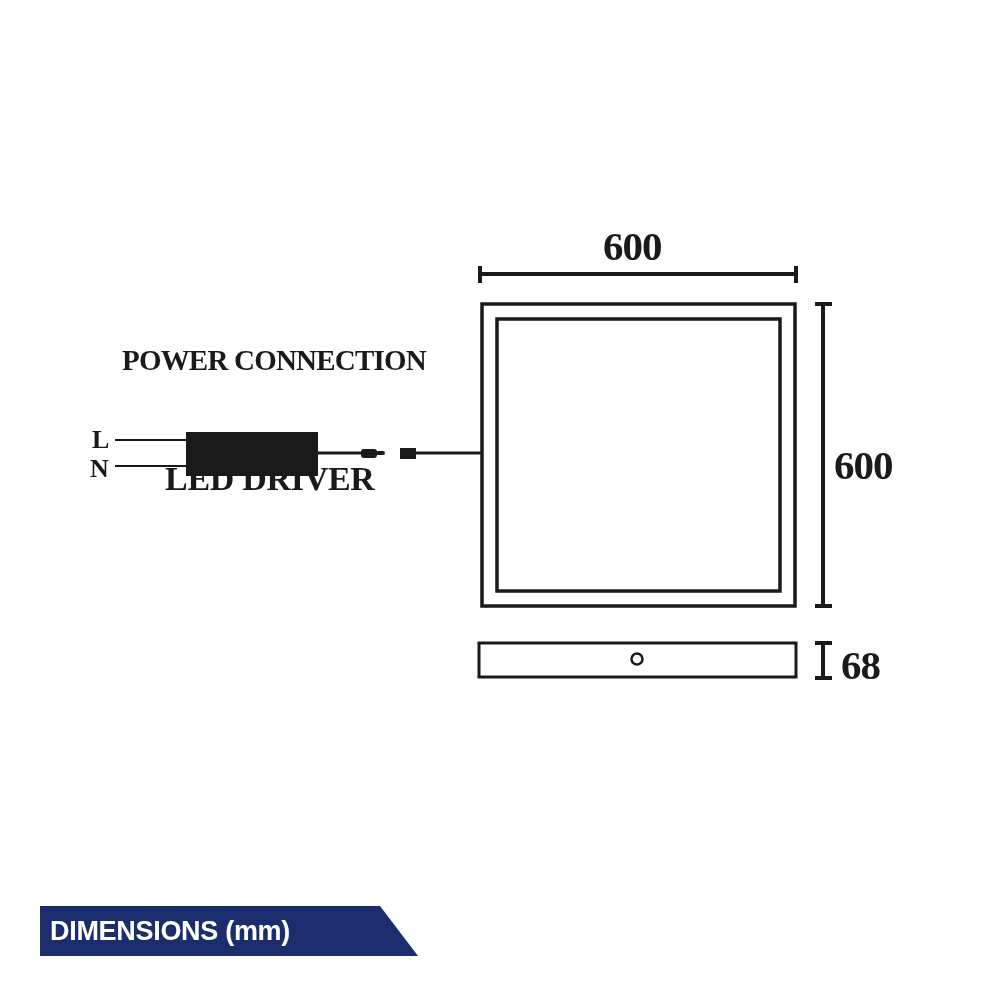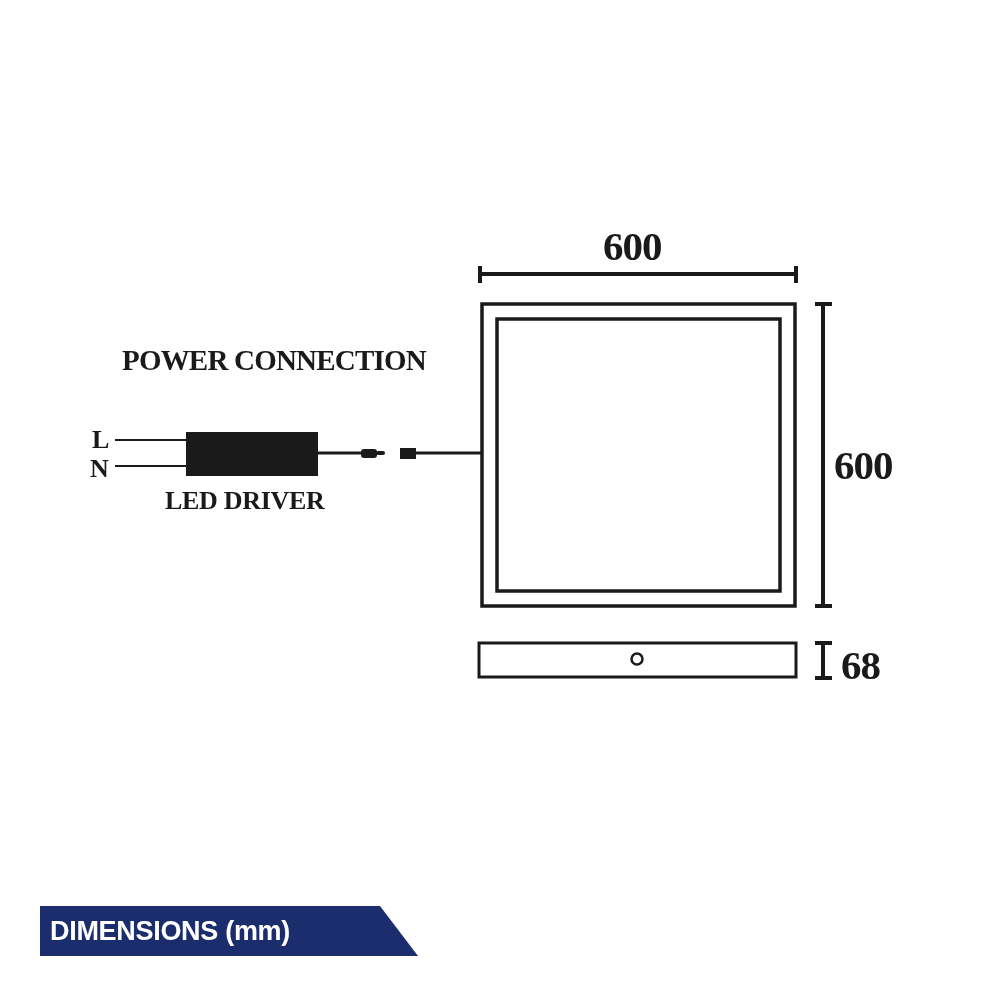--- a/index.html
+++ b/index.html
@@ -54,17 +54,17 @@
   <polygon points="40,906 380,906 418,956 40,956" fill="#1c2d6e"></polygon>
 </svg>
 
 <div class="abs lbl" style="left:603px; top:222px; font-size:41px; letter-spacing:-1px;">600</div>
 <div class="abs lbl" style="left:834px; top:441px; font-size:41px; letter-spacing:-1px;">600</div>
 <div class="abs lbl" style="left:841px; top:641px; font-size:41px; letter-spacing:-1px;">68</div>
 
 <div class="abs lbl" style="left:90px; top:344px; font-size:29px; letter-spacing:-0.8px;margin-left:32px;">POWER CONNECTION</div>
 <div class="abs lbl" style="left:92px; top:425px; font-size:26px;">L</div>
 <div class="abs lbl" style="left:90px; top:454px; font-size:26px;">N</div>
-<div class="abs lbl" style="left:165px; top:486px; font-size:26px; letter-spacing:-0.3px;">LED DRIVER</div>
+<div class="abs lbl" style="left:165px; top:460px; font-size:34px; letter-spacing:-0.3px;">LED DRIVER</div>
 
 <div class="abs banner">
   <div class="banner-text">DIMENSIONS (mm)</div>
 </div>
 
 </body></html>

